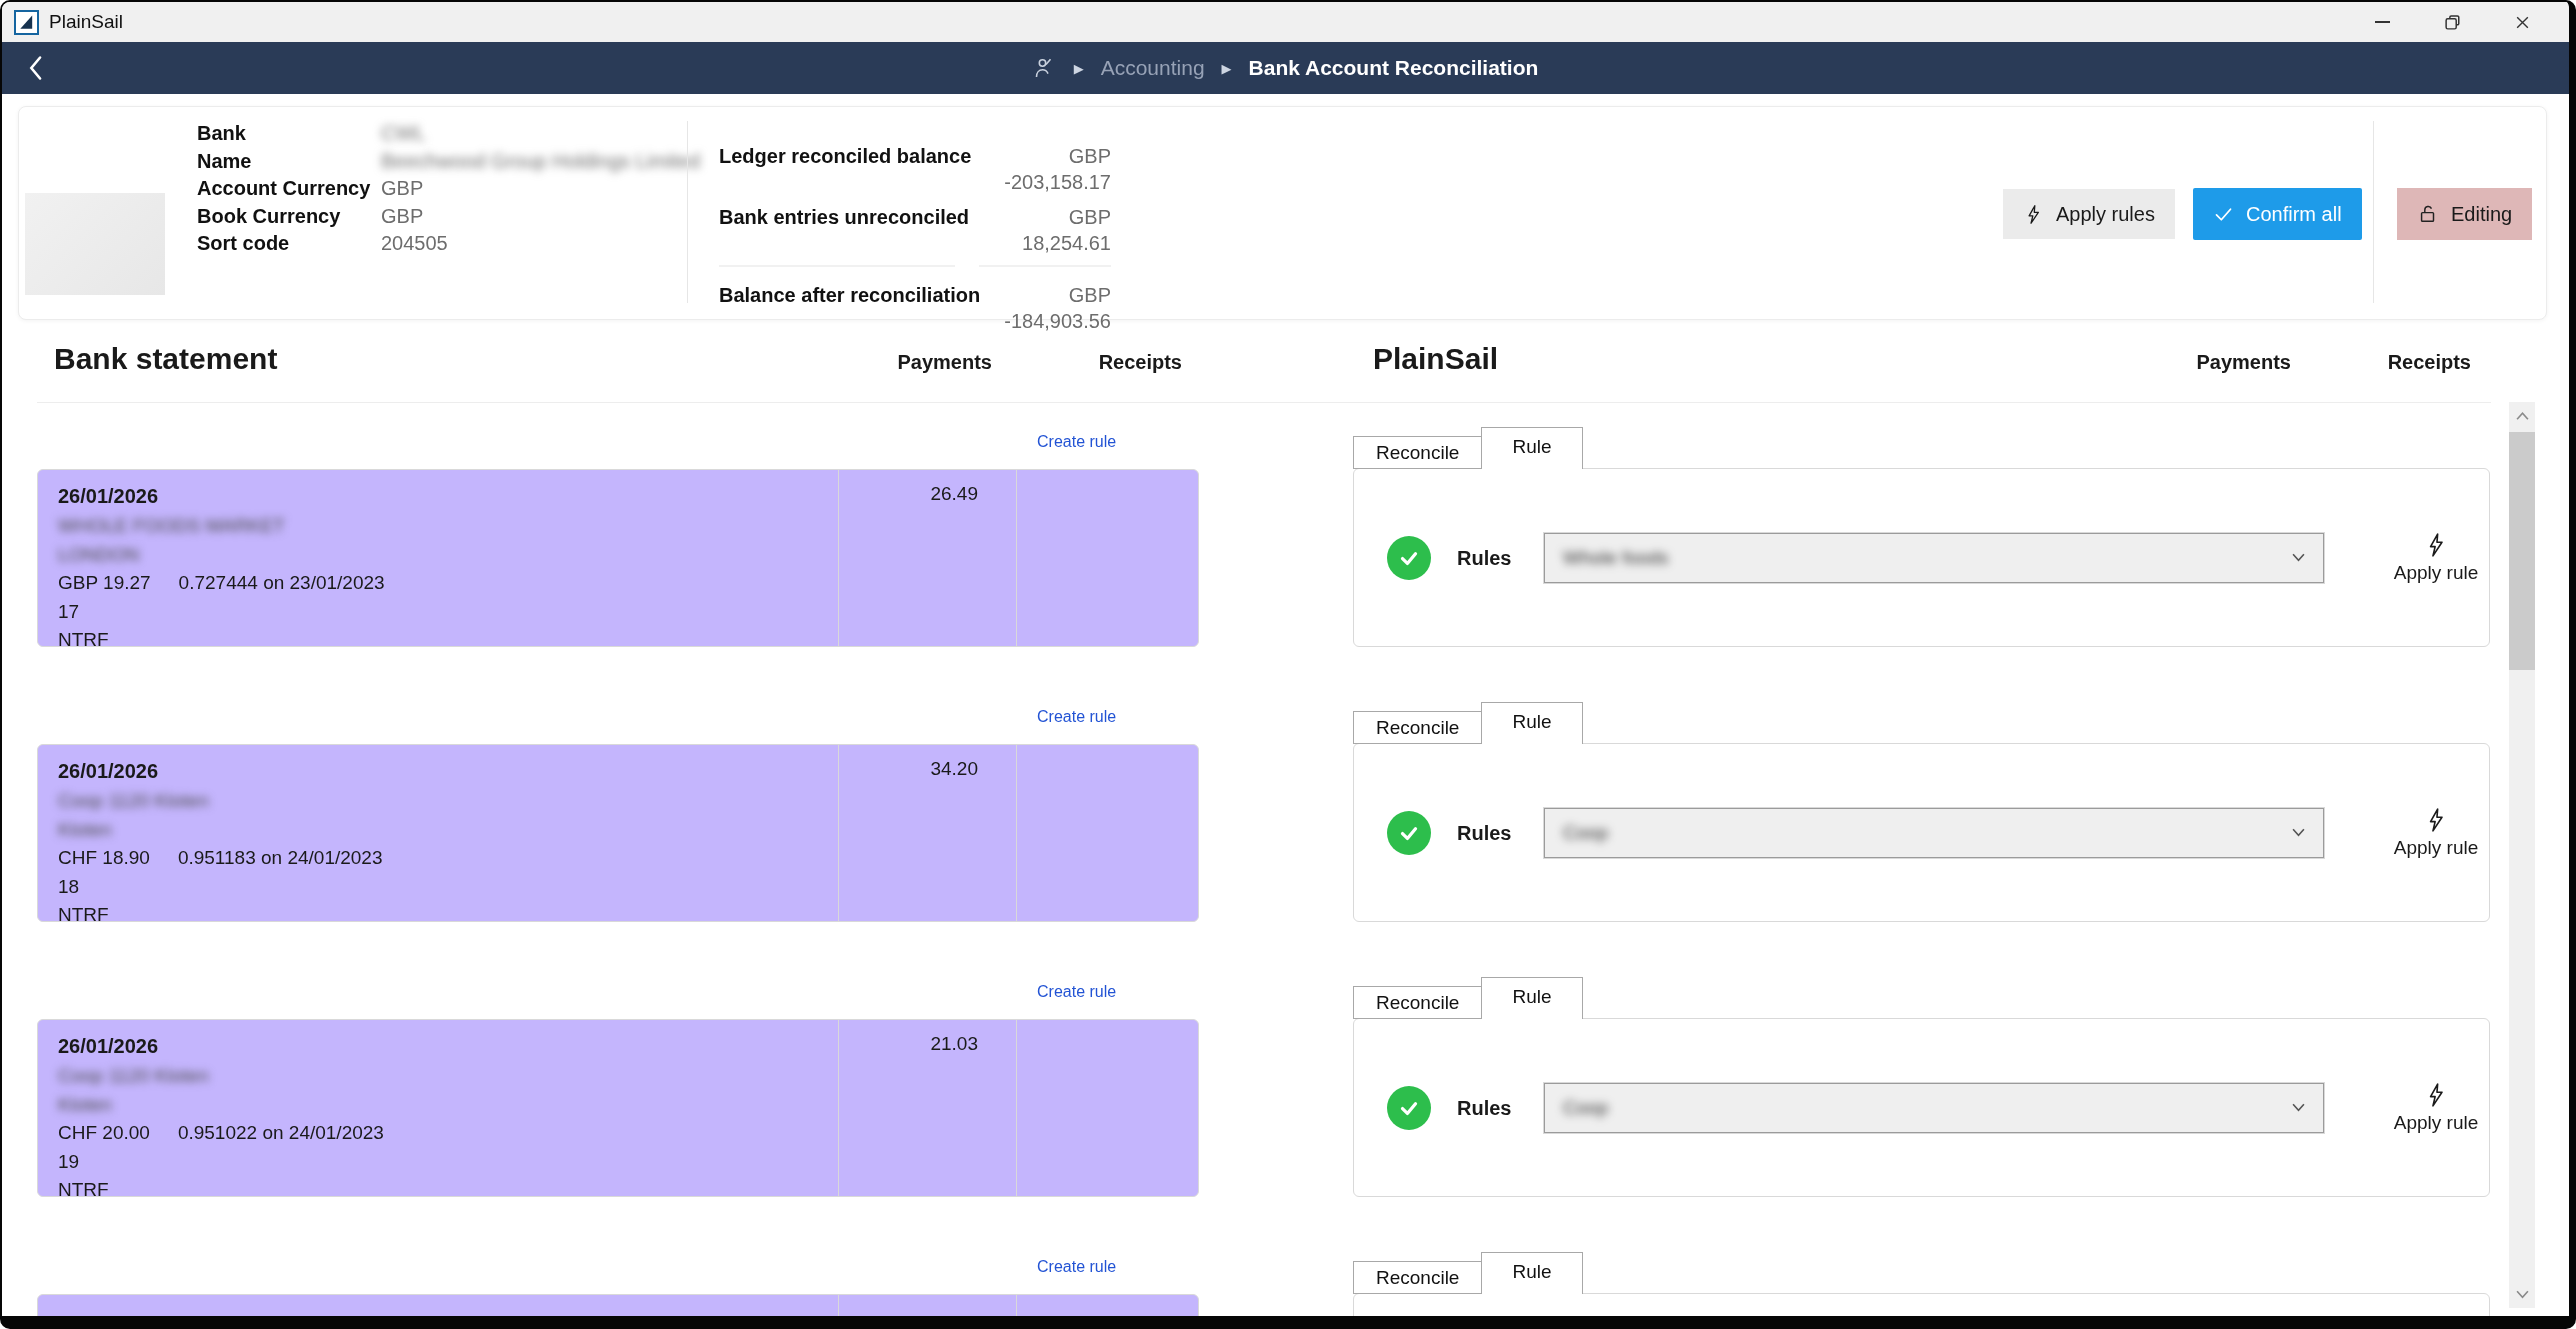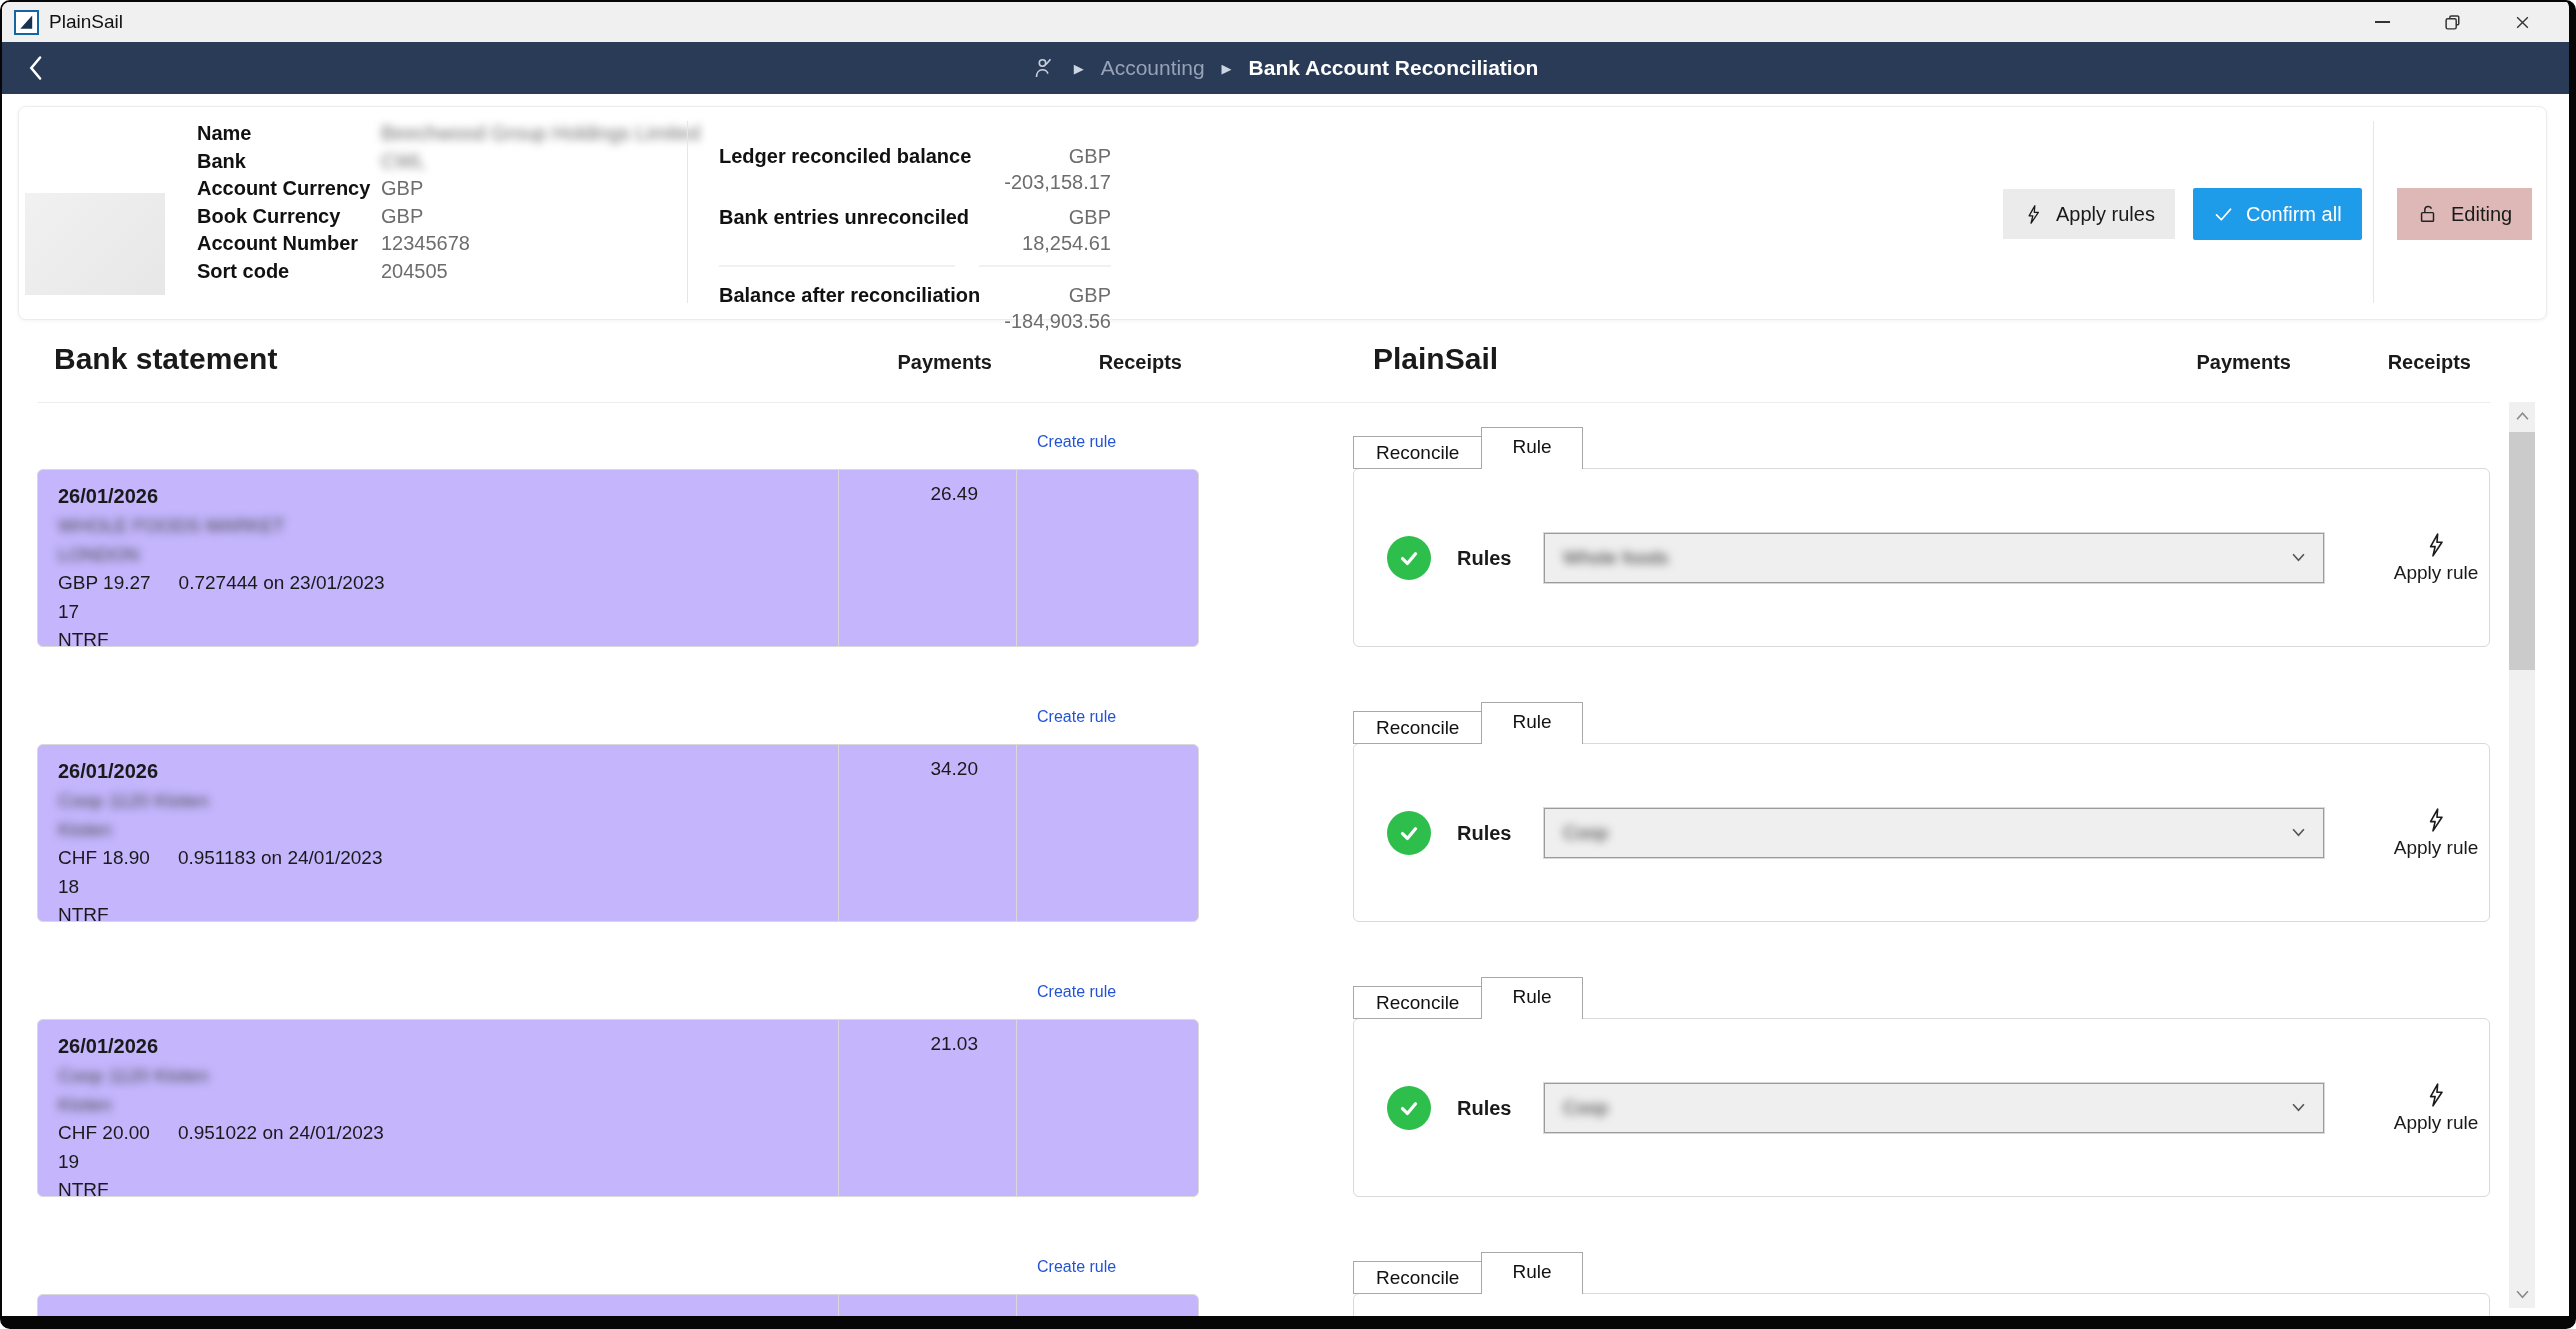--- a/index.html
+++ b/index.html
@@ -141,38 +141,34 @@
     </div>
   </div>
 
   <div class="content">
 
     <div class="header-card">
       <div class="avatar"></div>
 
       <div class="fields">
         <div class="frow">
+            <span class="flabel">Bank</span>
+            <span class="fval blurred">CWL</span>
+          </div>
+        <div class="frow">
             <span class="flabel">Name</span>
             <span class="fval blurred">Beechwood Group Holdings Limited</span>
           </div>
         <div class="frow">
-            <span class="flabel">Bank</span>
-            <span class="fval blurred">CWL</span>
-          </div>
-        <div class="frow">
             <span class="flabel">Account Currency</span>
             <span class="fval">GBP</span>
           </div>
         <div class="frow">
             <span class="flabel">Book Currency</span>
             <span class="fval">GBP</span>
-          </div>
-        <div class="frow">
-            <span class="flabel">Account Number</span>
-            <span class="fval">12345678</span>
           </div>
         <div class="frow">
             <span class="flabel">Sort code</span>
             <span class="fval">204505</span>
           </div>
       </div>
 
       <div class="hdr-vdiv"></div>
 
       <div class="balances">

